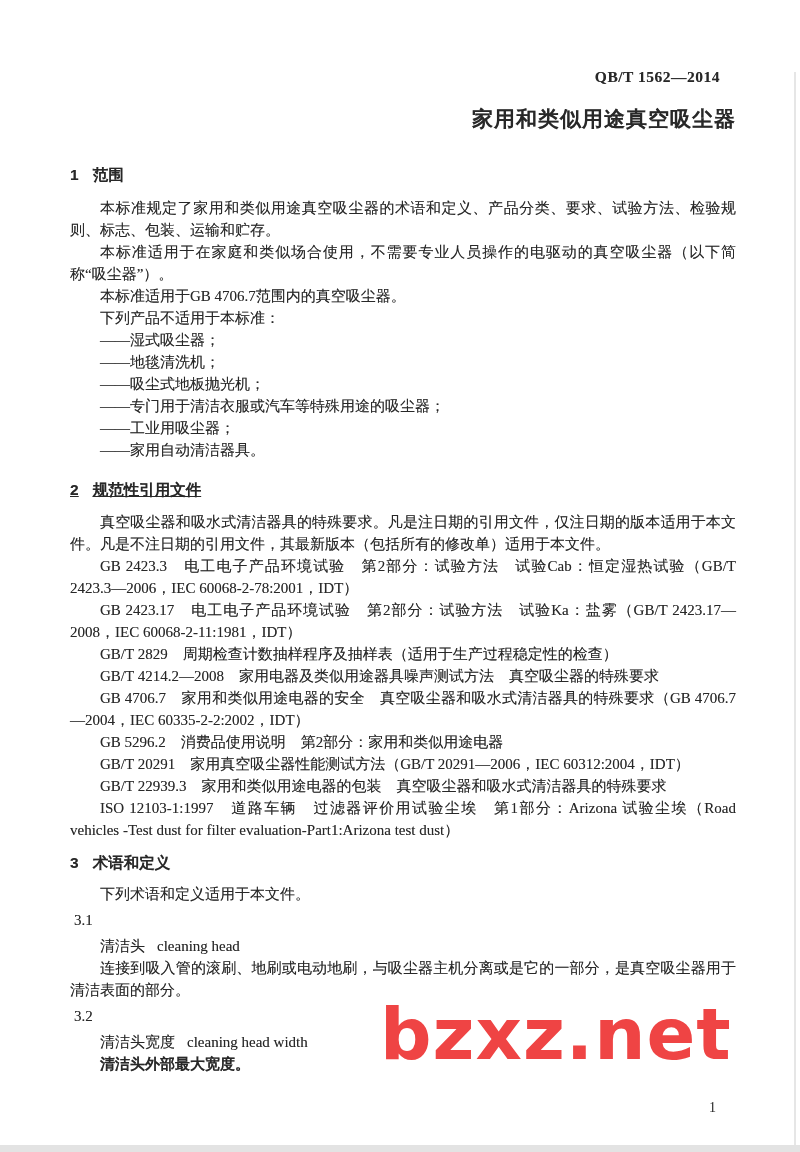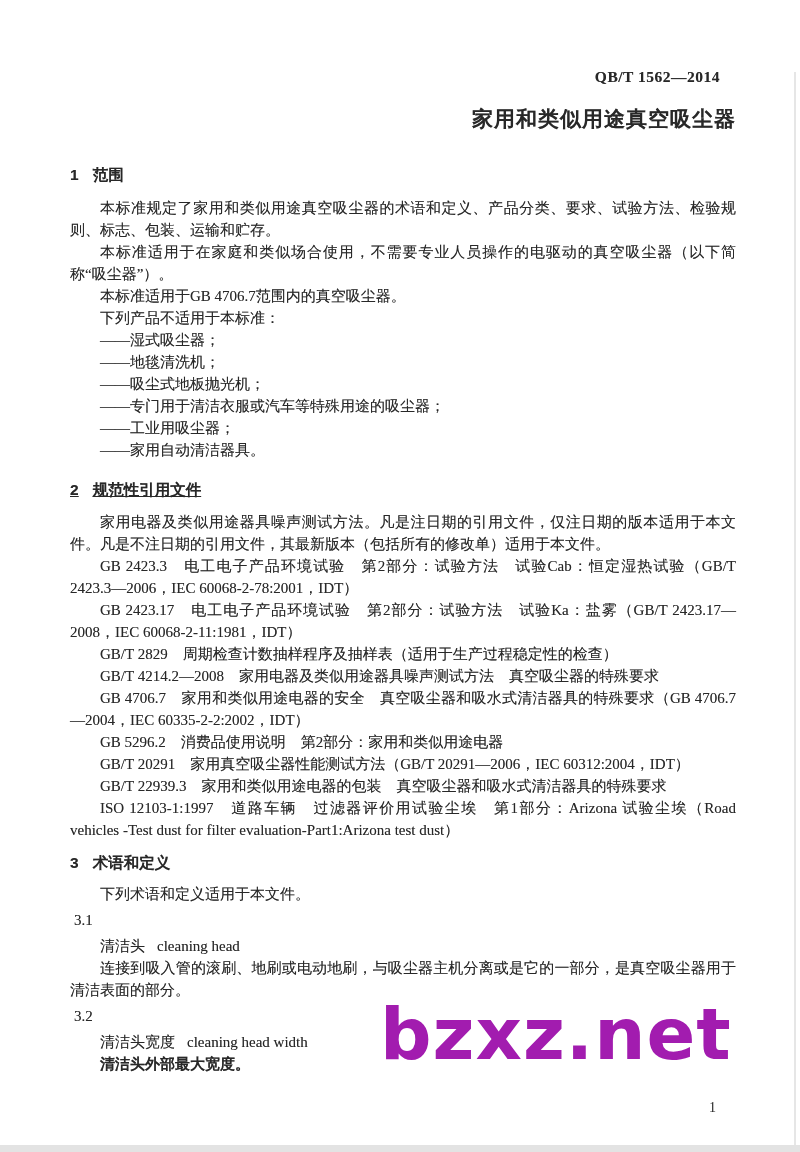--- a/index.html
+++ b/index.html
@@ -30,21 +30,21 @@
     background: #e6e6e6;
   }
   .watermark {
     position: absolute;
     left: 380px;
     top: 992px;
     font-family: "DejaVu Sans", sans-serif;
     font-weight: 800;
     font-size: 72px;
     letter-spacing: 1px;
-    color: #a21caf;
+    color: #ef4444;
     z-index: 0;
     user-select: none;
   }
   .content {
     position: relative;
     z-index: 1;
     padding: 66px 64px 0 70px;
     font-size: 15px;
     line-height: 22px;
     text-shadow: 0 0 0.5px rgba(40,40,40,0.45);
@@ -122,21 +122,21 @@
 
     <p class="para">——湿式吸尘器；</p>
     <p class="para">——地毯清洗机；</p>
     <p class="para">——吸尘式地板抛光机；</p>
     <p class="para">——专门用于清洁衣服或汽车等特殊用途的吸尘器；</p>
     <p class="para">——工业用吸尘器；</p>
     <p class="para">——家用自动清洁器具。</p>
 
     <h2 class="sec-heading h-refs"><span class="sec-num">2</span><span>规范性引用文件</span></h2>
 
-    <p class="para">家用电器及类似用途器具噪声测试方法。凡是注日期的引用文件，仅注日期的版本适用于本文件。凡是不注日期的引用文件，其最新版本（包括所有的修改单）适用于本文件。</p>
+    <p class="para">真空吸尘器和吸水式清洁器具的特殊要求。凡是注日期的引用文件，仅注日期的版本适用于本文件。凡是不注日期的引用文件，其最新版本（包括所有的修改单）适用于本文件。</p>
 
     <p class="para">GB 2423.3　电工电子产品环境试验　第2部分：试验方法　试验Cab：恒定湿热试验（GB/T 2423.3—2006，IEC 60068-2-78:2001，IDT）</p>
     <p class="para">GB 2423.17　电工电子产品环境试验　第2部分：试验方法　试验Ka：盐雾（GB/T 2423.17—2008，IEC 60068-2-11:1981，IDT）</p>
     <p class="para">GB/T 2829　周期检查计数抽样程序及抽样表（适用于生产过程稳定性的检查）</p>
     <p class="para">GB/T 4214.2—2008　家用电器及类似用途器具噪声测试方法　真空吸尘器的特殊要求</p>
     <p class="para">GB 4706.7　家用和类似用途电器的安全　真空吸尘器和吸水式清洁器具的特殊要求（GB 4706.7—2004，IEC 60335-2-2:2002，IDT）</p>
     <p class="para">GB 5296.2　消费品使用说明　第2部分：家用和类似用途电器</p>
     <p class="para">GB/T 20291　家用真空吸尘器性能测试方法（GB/T 20291—2006，IEC 60312:2004，IDT）</p>
     <p class="para">GB/T 22939.3　家用和类似用途电器的包装　真空吸尘器和吸水式清洁器具的特殊要求</p>
     <p class="para">ISO 12103-1:1997　道路车辆　过滤器评价用试验尘埃　第1部分：Arizona 试验尘埃（Road vehicles -Test dust for filter evaluation-Part1:Arizona test dust）</p>

